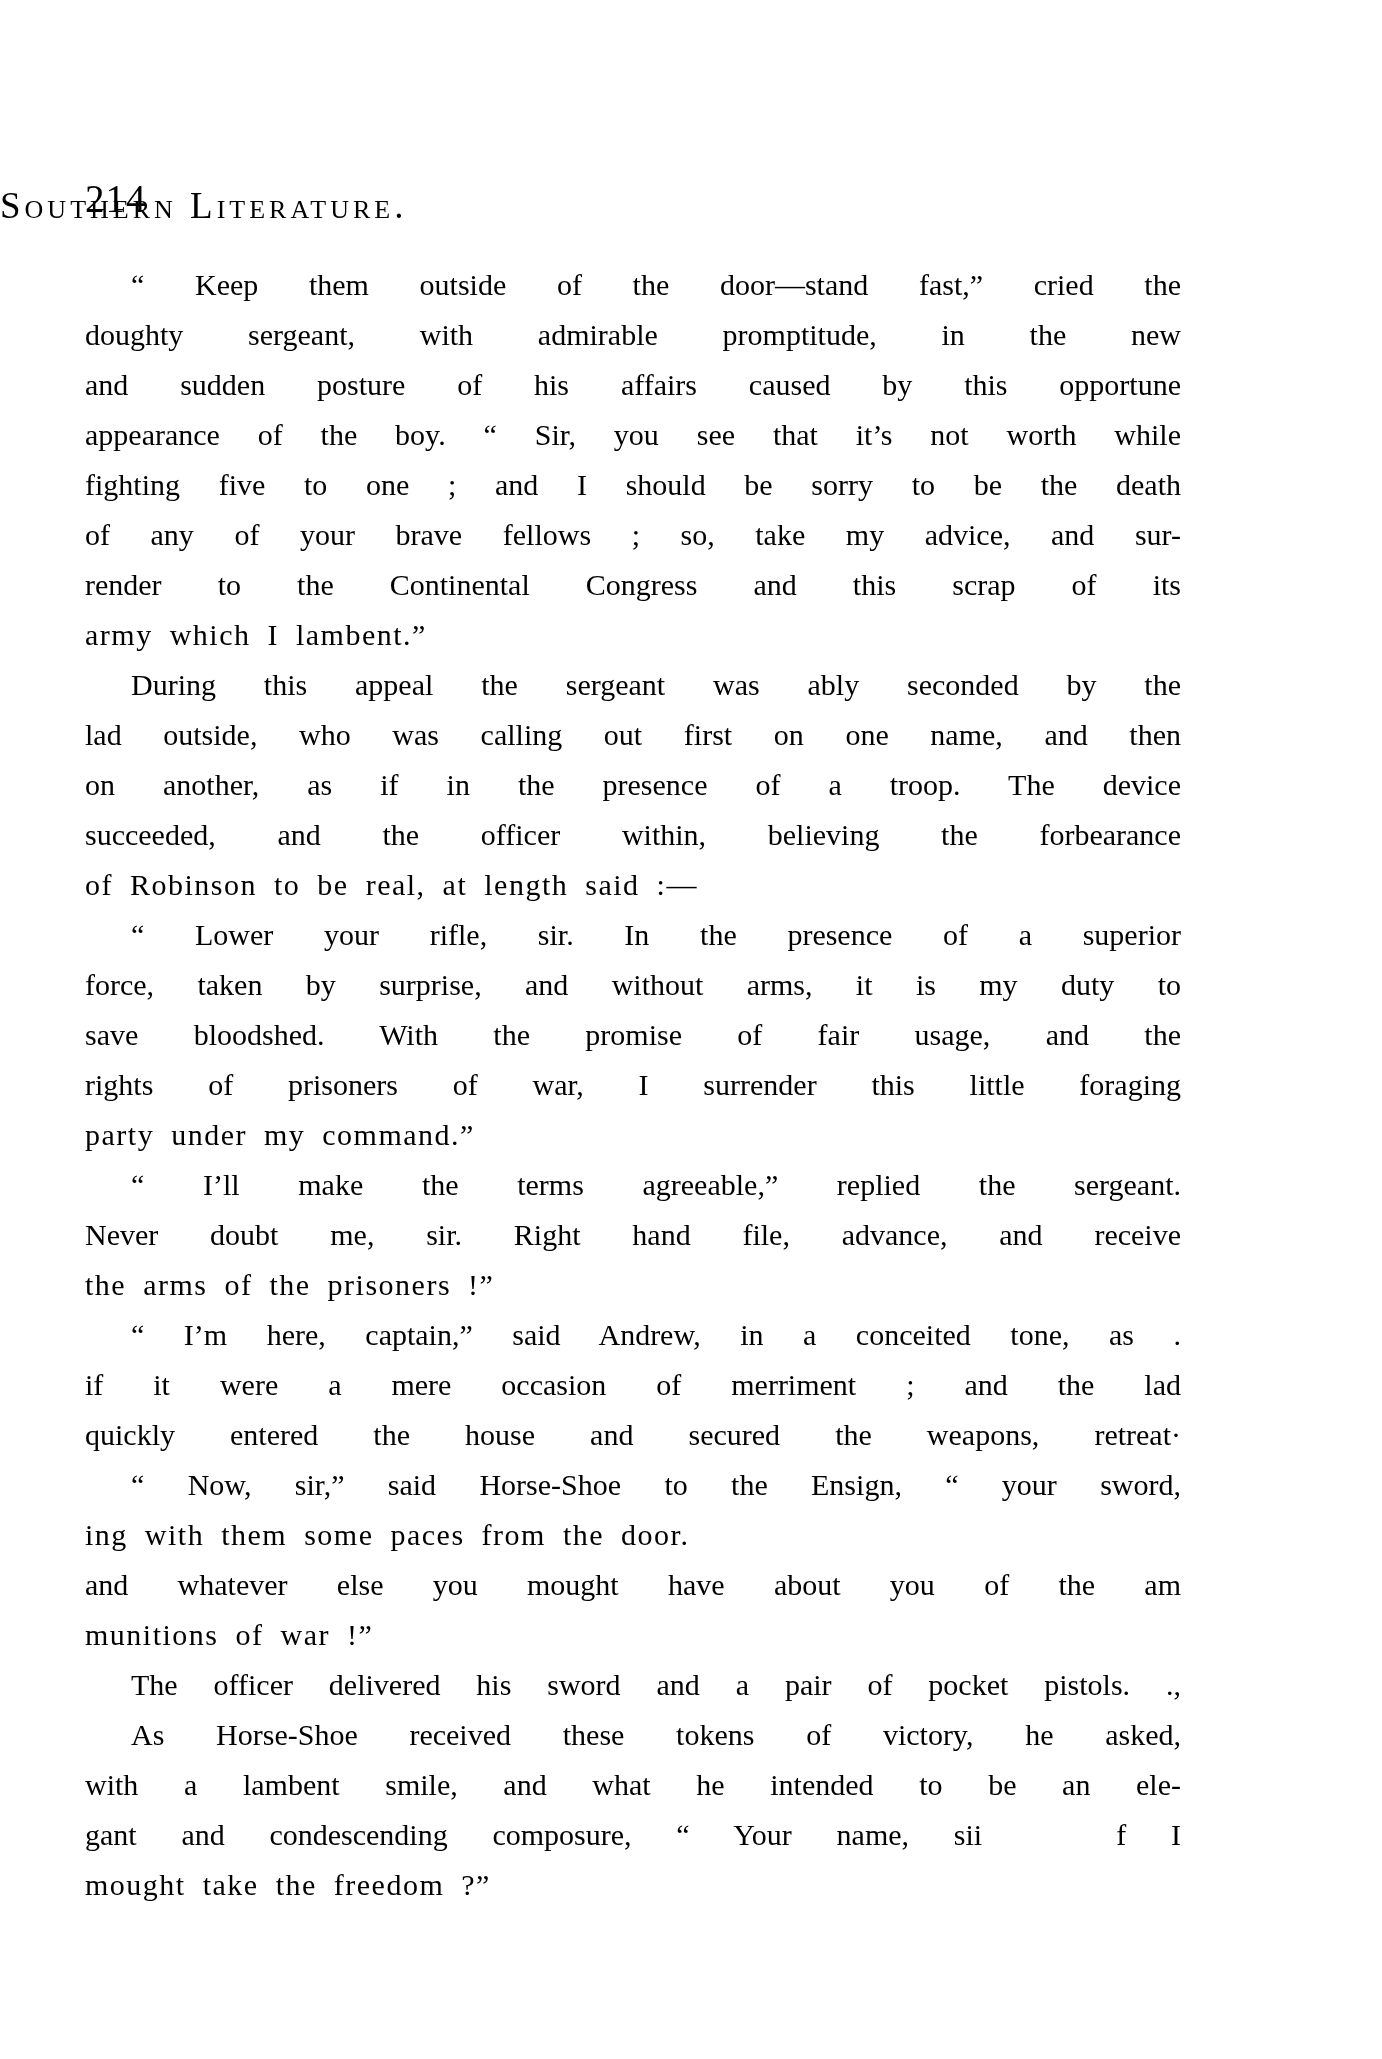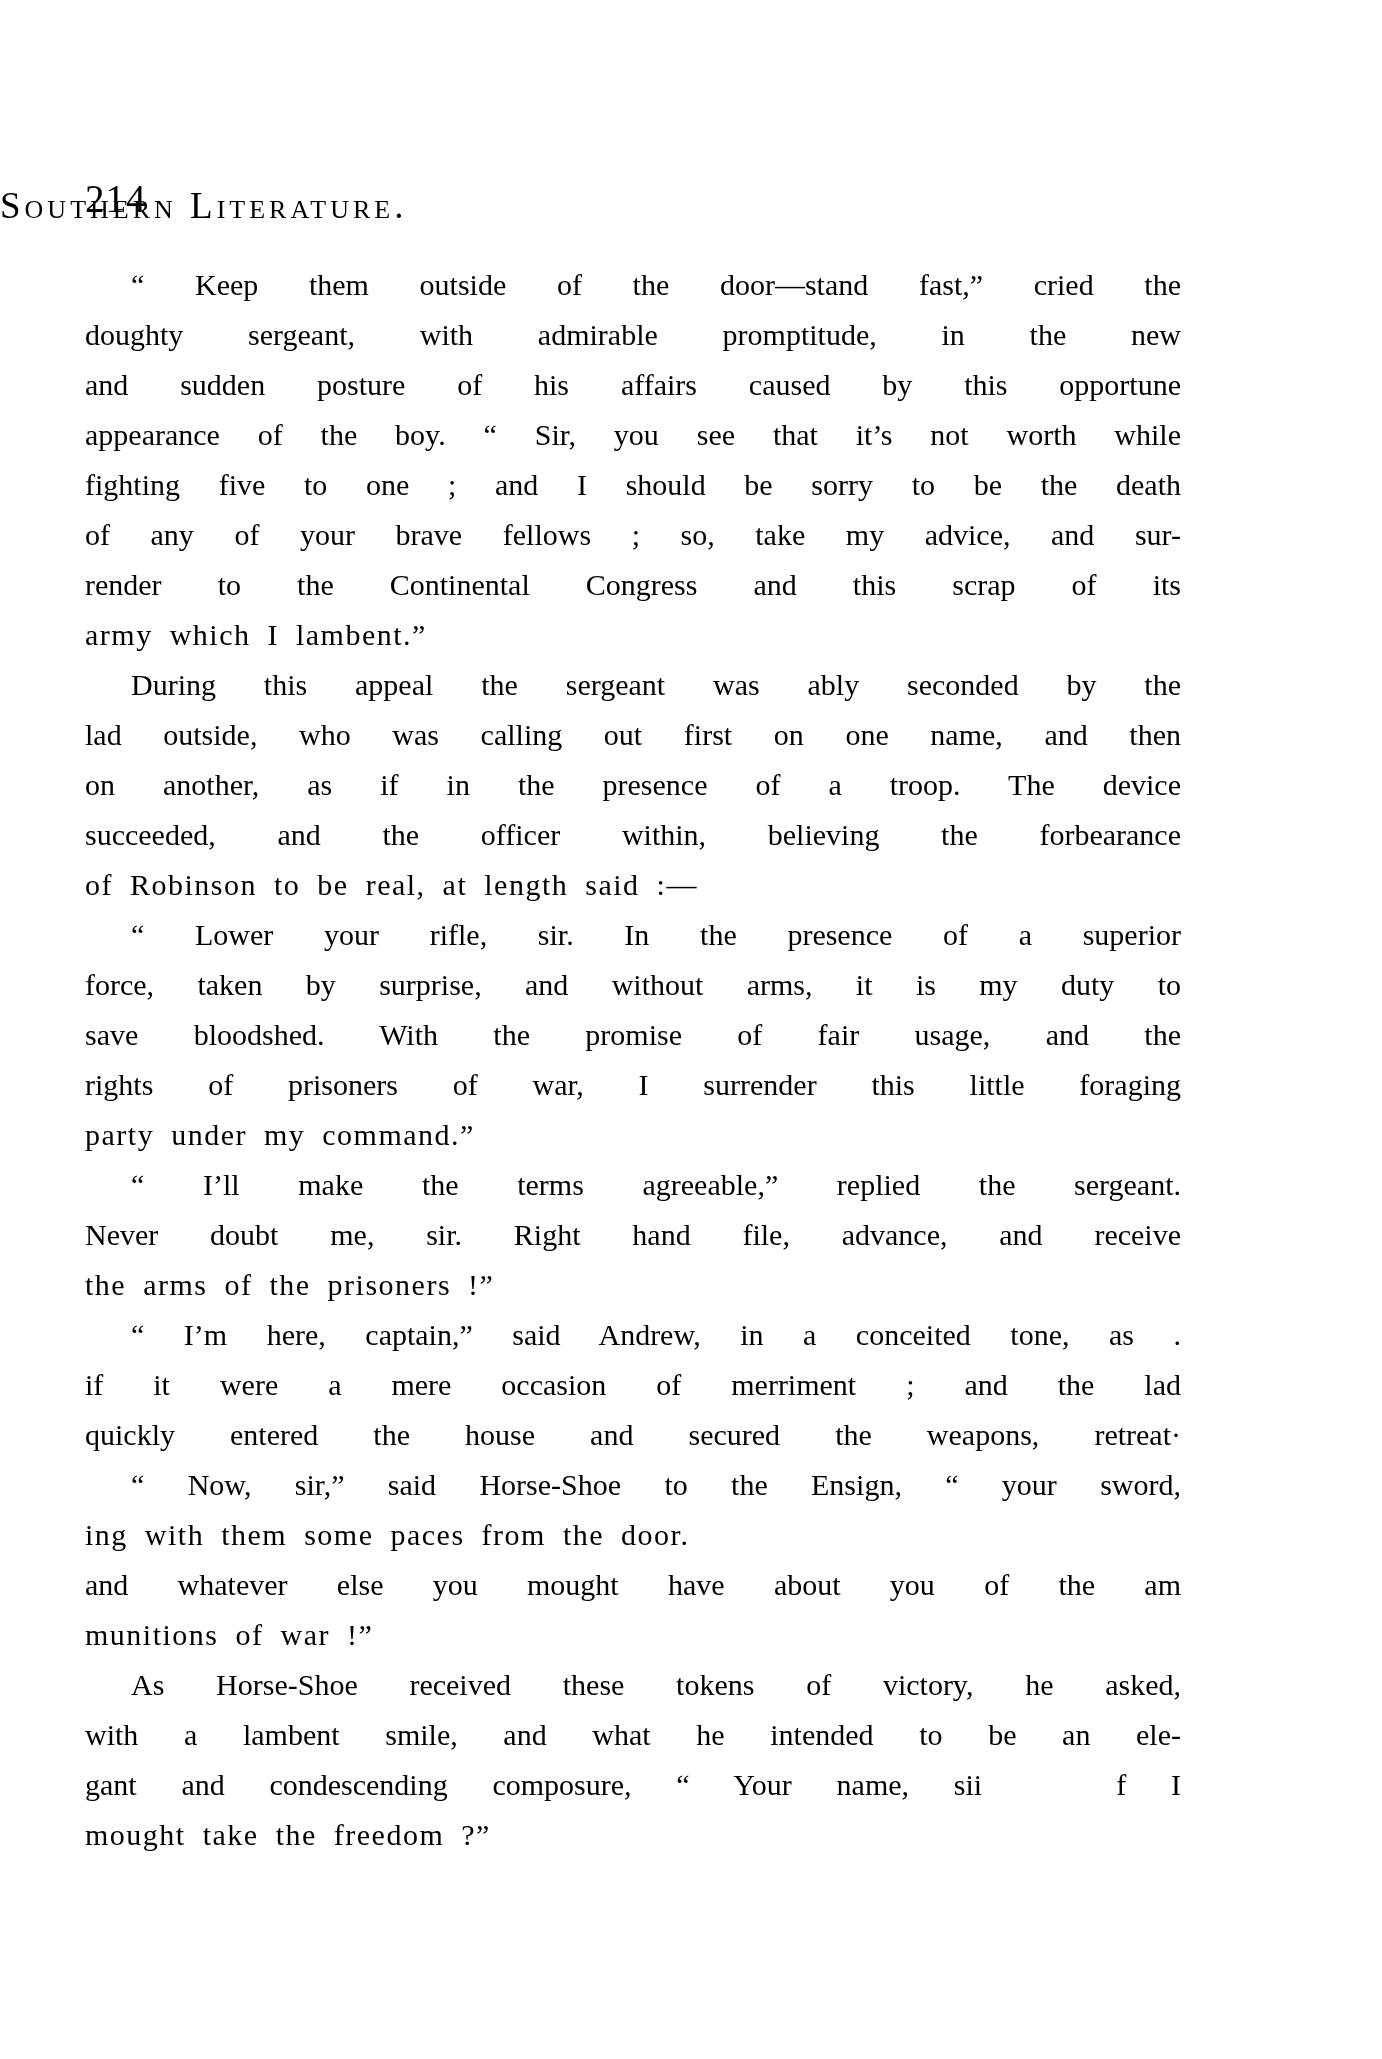--- a/index.html
+++ b/index.html
@@ -93,18 +93,19 @@
       <div class="line justified indent">“ I’ll make the terms agreeable,” replied the sergeant.</div>
       <div class="line justified">Never doubt me, sir. Right hand file, advance, and receive</div>
       <div class="line end">the arms of the prisoners !”</div>
       <div class="line justified indent">“ I’m here, captain,” said Andrew, in a conceited tone, as .</div>
       <div class="line justified">if it were a mere occasion of merriment ; and the lad</div>
       <div class="line justified">quickly entered the house and secured the weapons, retreat·</div>
       <div class="line justified indent">“ Now, sir,” said Horse-Shoe to the Ensign, “ your sword,</div>
       <div class="line end">ing with them some paces from the door.</div>
       <div class="line justified">and whatever else you mought have about you of the am</div>
       <div class="line end">munitions of war !”</div>
+      <div class="line justified indent">The officer delivered his sword and a pair of pocket pistols. .,</div>
       <div class="line justified indent">As Horse-Shoe received these tokens of victory, he asked,</div>
       <div class="line justified">with a lambent smile, and what he intended to be an ele-</div>
       <div class="line justified">gant and condescending composure, “ Your name, sii&nbsp;&nbsp;&nbsp;f I</div>
       <div class="line end">mought take the freedom ?”</div>
     </div>
 </div>
 
 </body></html>

